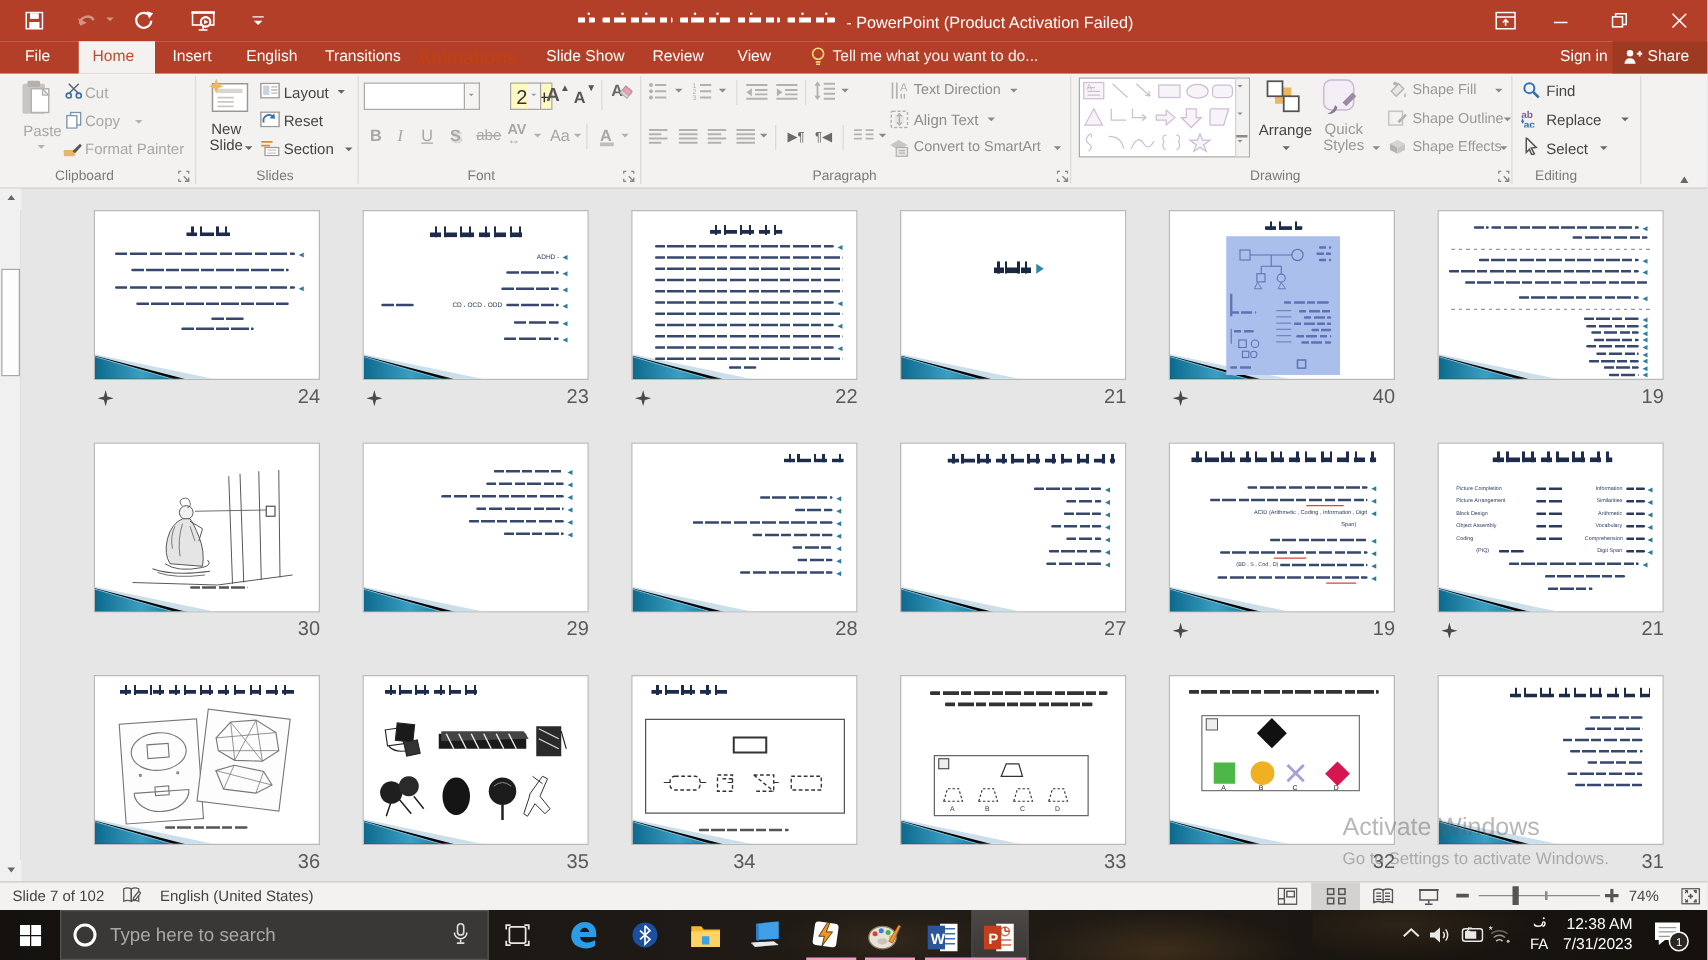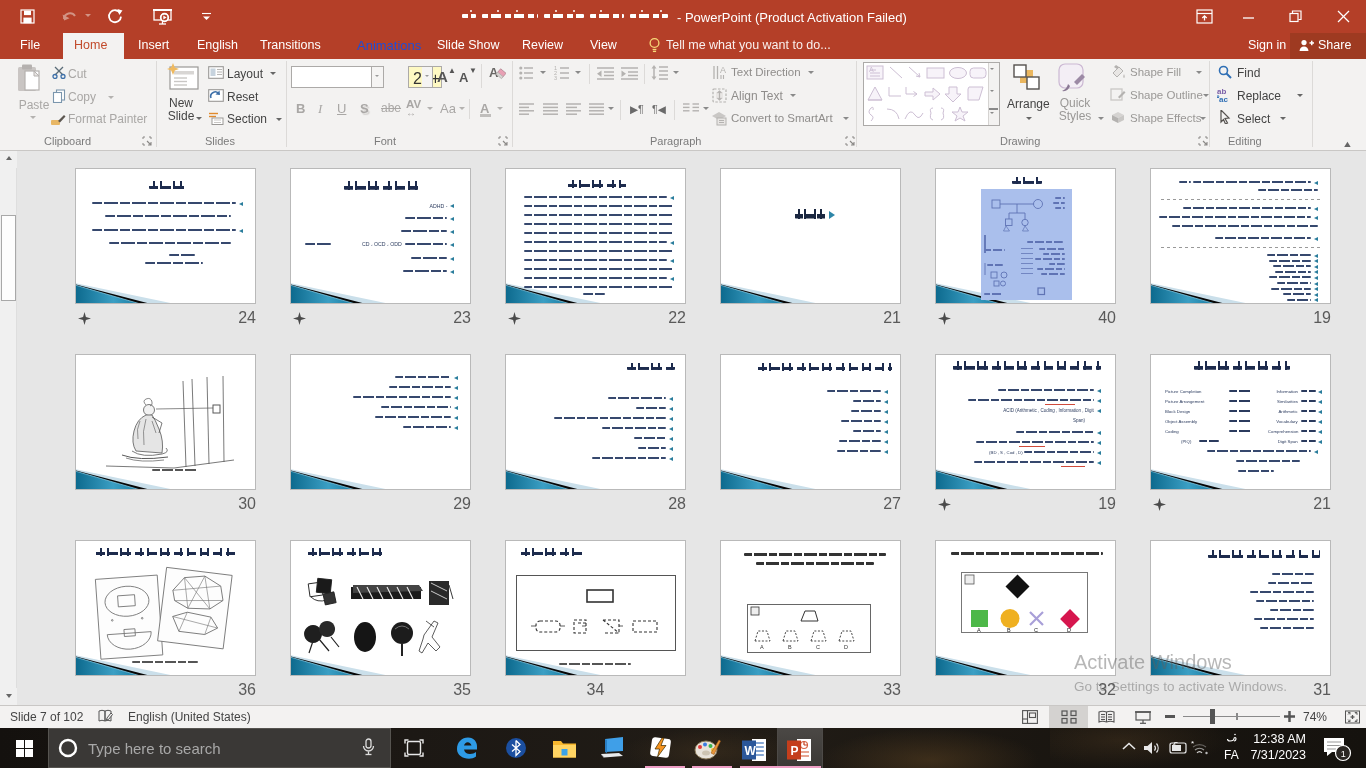--- a/index.html
+++ b/index.html
@@ -98,21 +98,21 @@
       </g>
     </svg>
   </div>
 <div class="ab" style="left:0;top:33px;width:1366px;height:26px;background:#b43f28"></div>
 <div class="ab" style="left:63px;top:33px;width:61px;height:26px;background:#f3f2f1"></div>
 <div class="ab" style="left:20px;top:38px;font-size:12.5px;color:#fff;white-space:nowrap">File</div>
 <div class="ab" style="left:74px;top:38px;font-size:12.5px;color:#c24b2c;white-space:nowrap">Home</div>
 <div class="ab" style="left:138px;top:38px;font-size:12.5px;color:#fff;white-space:nowrap">Insert</div>
 <div class="ab" style="left:197px;top:38px;font-size:12.5px;color:#fff;white-space:nowrap">English</div>
 <div class="ab" style="left:260px;top:38px;font-size:12.5px;color:#fff;white-space:nowrap">Transitions</div>
-<div class="ab" style="left:357px;top:38px;font-size:13px;color:#1d4ed8;white-space:nowrap">Animations</div>
+<div class="ab" style="left:334px;top:38px;font-size:16px;color:#c2410c;white-space:nowrap">Animations</div>
 <div class="ab" style="left:437px;top:38px;font-size:12.5px;color:#fff;white-space:nowrap">Slide Show</div>
 <div class="ab" style="left:522px;top:38px;font-size:12.5px;color:#fff;white-space:nowrap">Review</div>
 <div class="ab" style="left:590px;top:38px;font-size:12.5px;color:#fff;white-space:nowrap">View</div>
 <div class="ab" style="left:648px;top:37px">
     <svg width="13" height="17" viewBox="0 0 13 17">
       <g stroke="#f7d978" fill="none" stroke-width="1.3">
         <circle cx="6.5" cy="6" r="4.4"></circle>
         <line x1="4.6" y1="12.5" x2="8.4" y2="12.5"></line>
         <line x1="4.9" y1="14.4" x2="8.1" y2="14.4"></line>
       </g>

